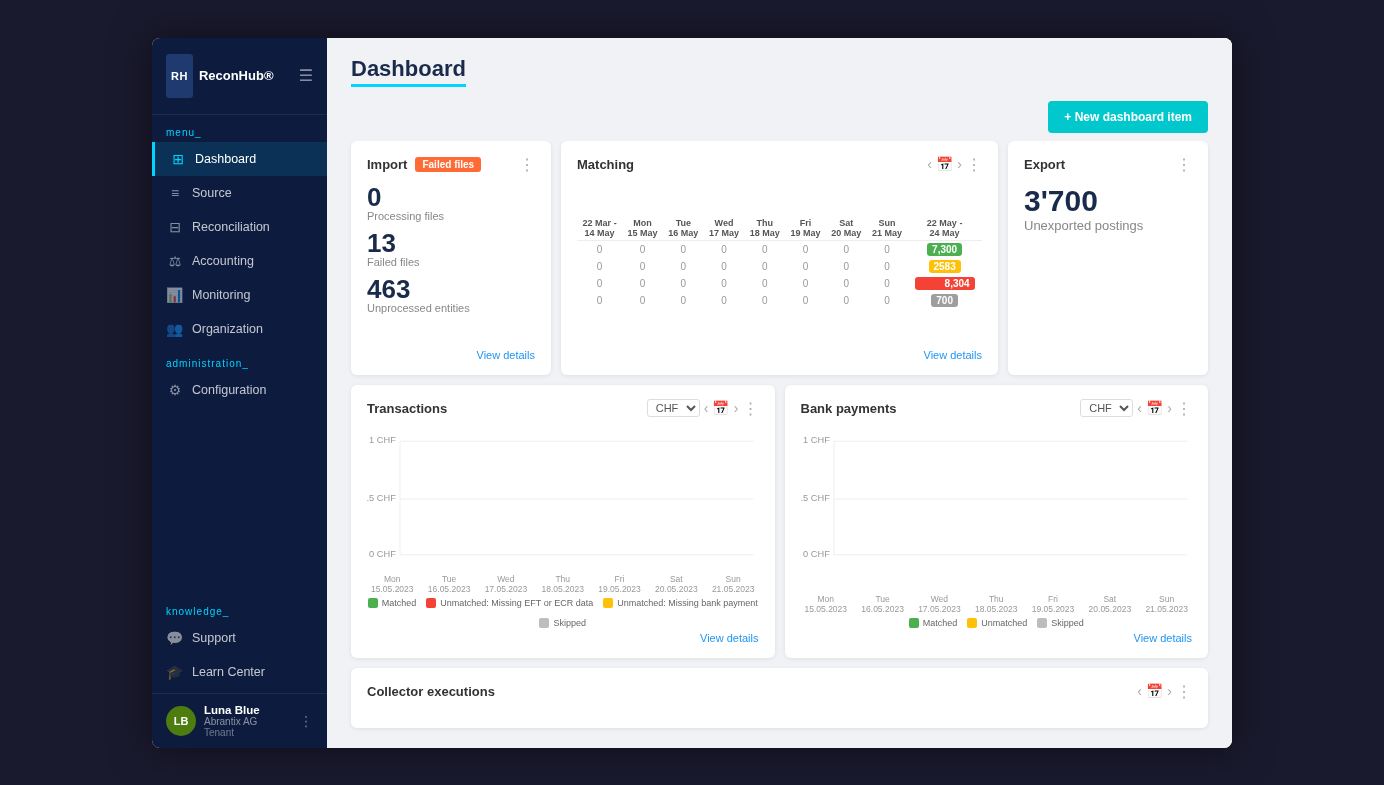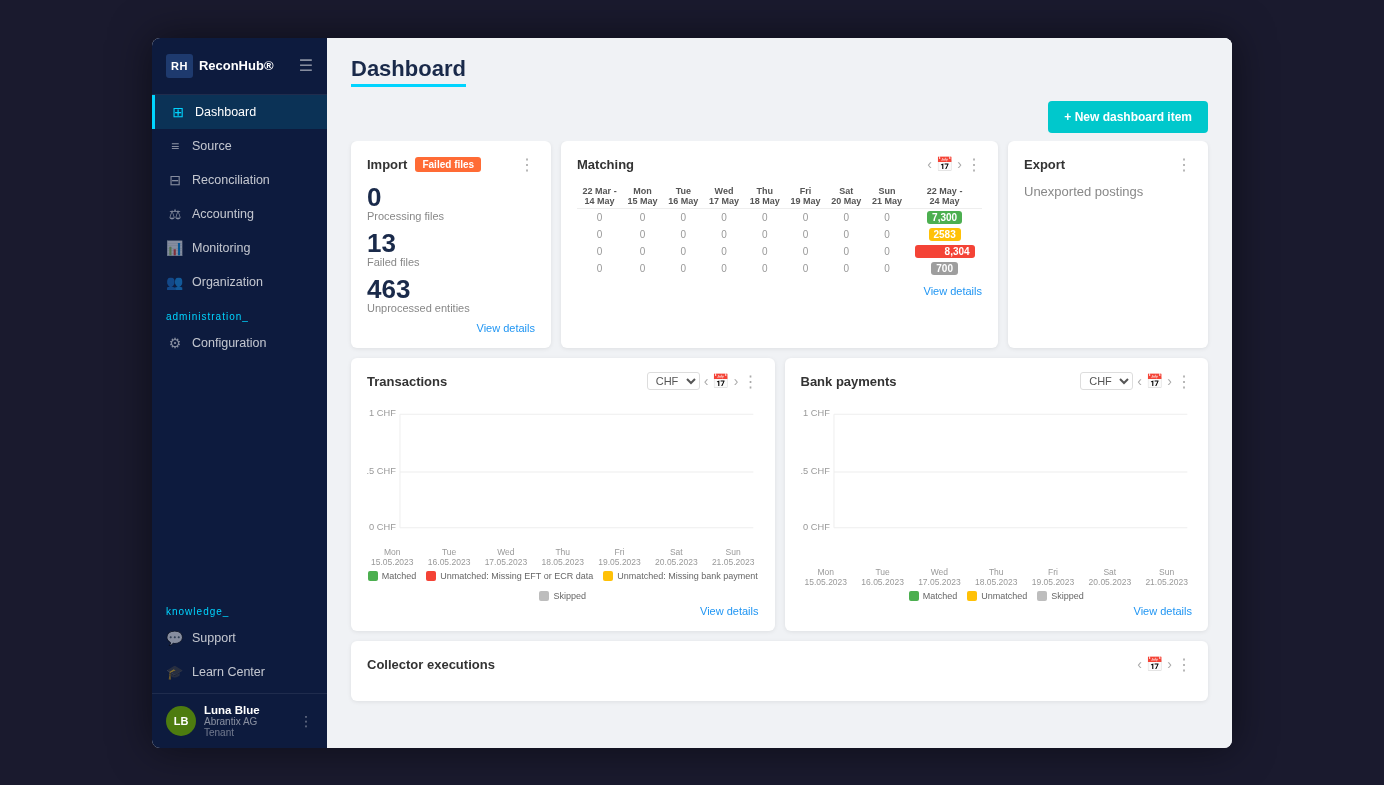--- a/index.html
+++ b/index.html
@@ -48,21 +48,21 @@
       display: flex;
       align-items: center;
       gap: 6px;
     }
 
     .logo-box {
       background: #1e3a6e;
       color: #fff;
       font-size: 11px;
       font-weight: 700;
-      padding: 6px 5px;
+      padding: 16px 5px;
       border-radius: 3px;
       letter-spacing: 0.5px;
     }
 
     .logo-text {
       color: #fff;
       font-size: 13px;
       font-weight: 600;
     }
 
@@ -259,21 +259,21 @@
     .view-details-link {
       color: #2196f3;
       font-size: 11px;
       text-decoration: none;
       margin-top: auto;
       align-self: flex-end;
       cursor: pointer;
     }
 
     
-    .matching-card { flex: 1; }
+    .matching-card { flex: 1; gap: 32px; }
 
     .matching-table {
       width: 100%;
       border-collapse: collapse;
       font-size: 10px;
     }
 
     .matching-table th {
       text-align: center;
       color: #555;
@@ -384,20 +384,21 @@
 
     <div class="sidebar">
       <div class="sidebar-header">
         <div class="logo-area">
           <div class="logo-box">RH</div>
           <span class="logo-text">ReconHub®</span>
         </div>
         <span class="hamburger-icon">☰</span>
       </div>
 
+      <div class="sidebar-section-label">menu_</div>
 
       <div class="sidebar-nav">
         <div class="nav-item active">
           <span class="nav-icon">⊞</span>
           <span>Dashboard</span>
         </div>
         <div class="nav-item">
           <span class="nav-icon">≡</span>
           <span>Source</span>
         </div>
@@ -563,20 +564,21 @@
               </tbody>
             </table>
             <a class="view-details-link" style="margin-top:8px;">View details</a>
           </div>
 
           <div class="card export-card">
             <div class="card-header">
               <span class="card-title">Export</span>
               <span class="card-menu-icon">⋮</span>
             </div>
+            <div class="export-number">3'700</div>
             <div class="export-label">Unexported postings</div>
           </div>
         </div>
 
         <div class="grid-row">
 
           <div class="card transactions-card">
             <div class="card-header">
               <span class="card-title">Transactions</span>
               <div class="card-nav-area">

